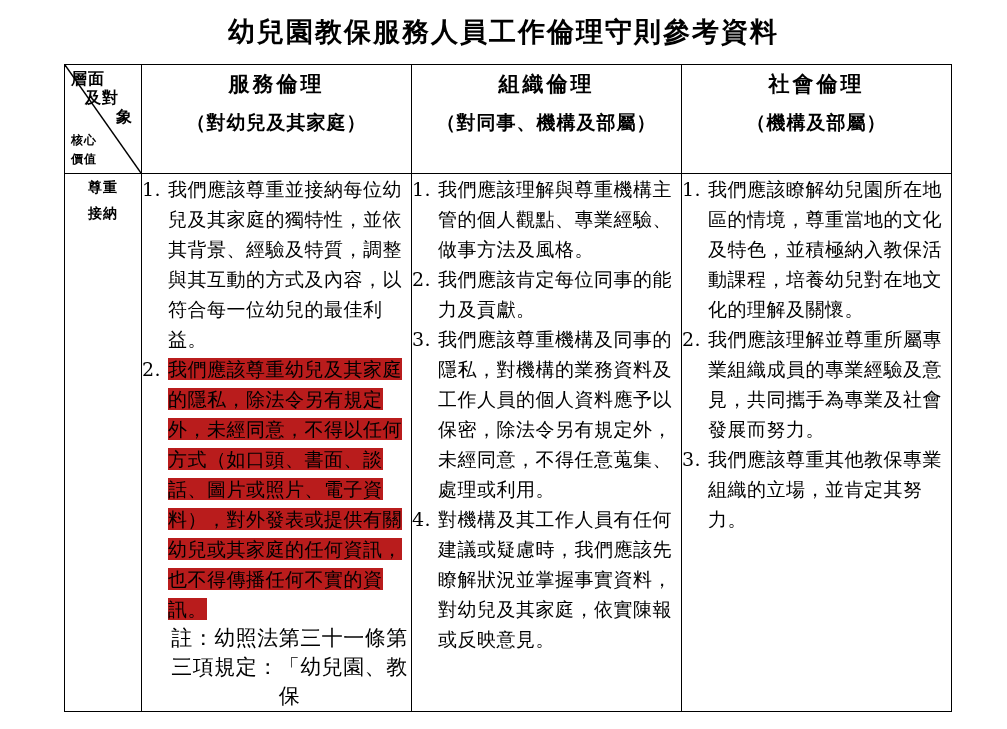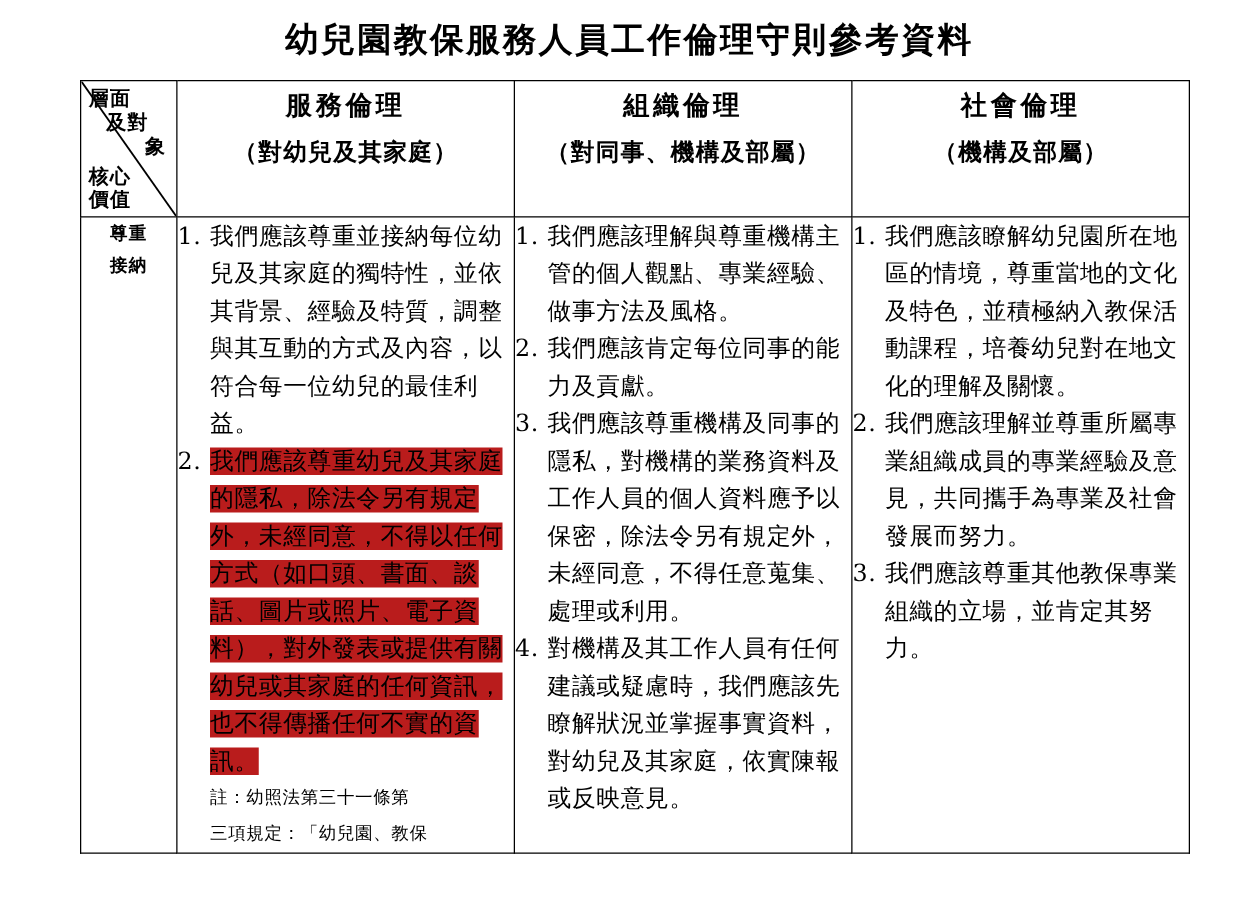--- a/index.html
+++ b/index.html
@@ -70,21 +70,21 @@
     letter-spacing: 1px;
   }
   .hdr-corner .t1 .l2 { display:block; text-align: center; }
   .hdr-corner .t1 .l3 { display:block; text-align: right; }
   .hdr-corner .t2 {
     position: absolute;
     bottom: 4px;
     left: 6px;
     width: 48px;
     text-align: left;
-    font-size: 16px;
+    font-size: 12px;
     font-weight: bold;
     line-height: 19px;
     letter-spacing: 1px;
   }
   .hdr-main {
     text-align: center;
     font-size: 21px;
     font-weight: bold;
     letter-spacing: 3px;
     padding: 14px 4px 10px 4px;
@@ -124,24 +124,25 @@
     left: 0;
     top: 0;
     width: 24px;
     text-align: left;
     font-size: 19px;
   }
   .hl {
     background: #b91c1c;
   }
   .note {
-    font-size: 14px;
+    font-size: 21px;
     line-height: 29px;
     padding-left: 26px;
     text-indent: 0;
+    text-align: center;
   }
   .note .n2 { display: block; }
 </style>
 </head>
 <body>
 
 <div class="page">
 
   <div class="doc-title">幼兒園教保服務人員工作倫理守則參考資料</div>
 

